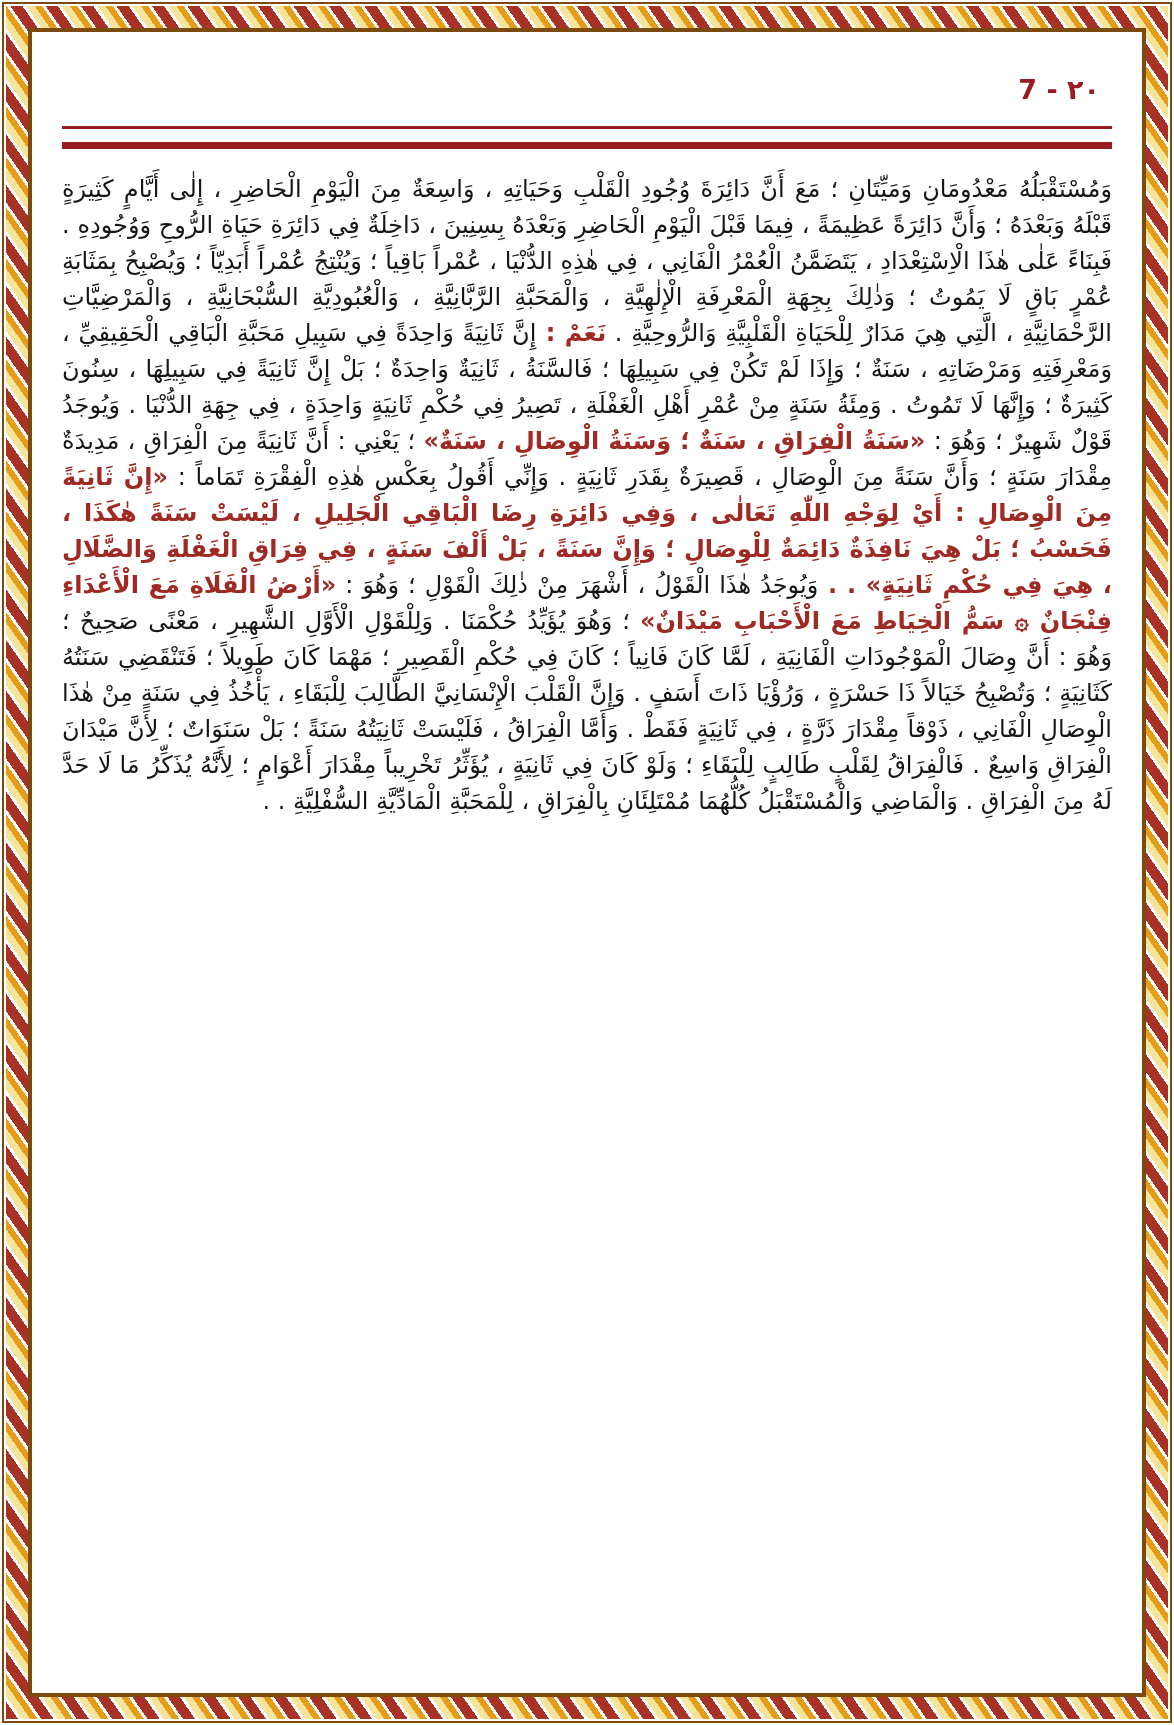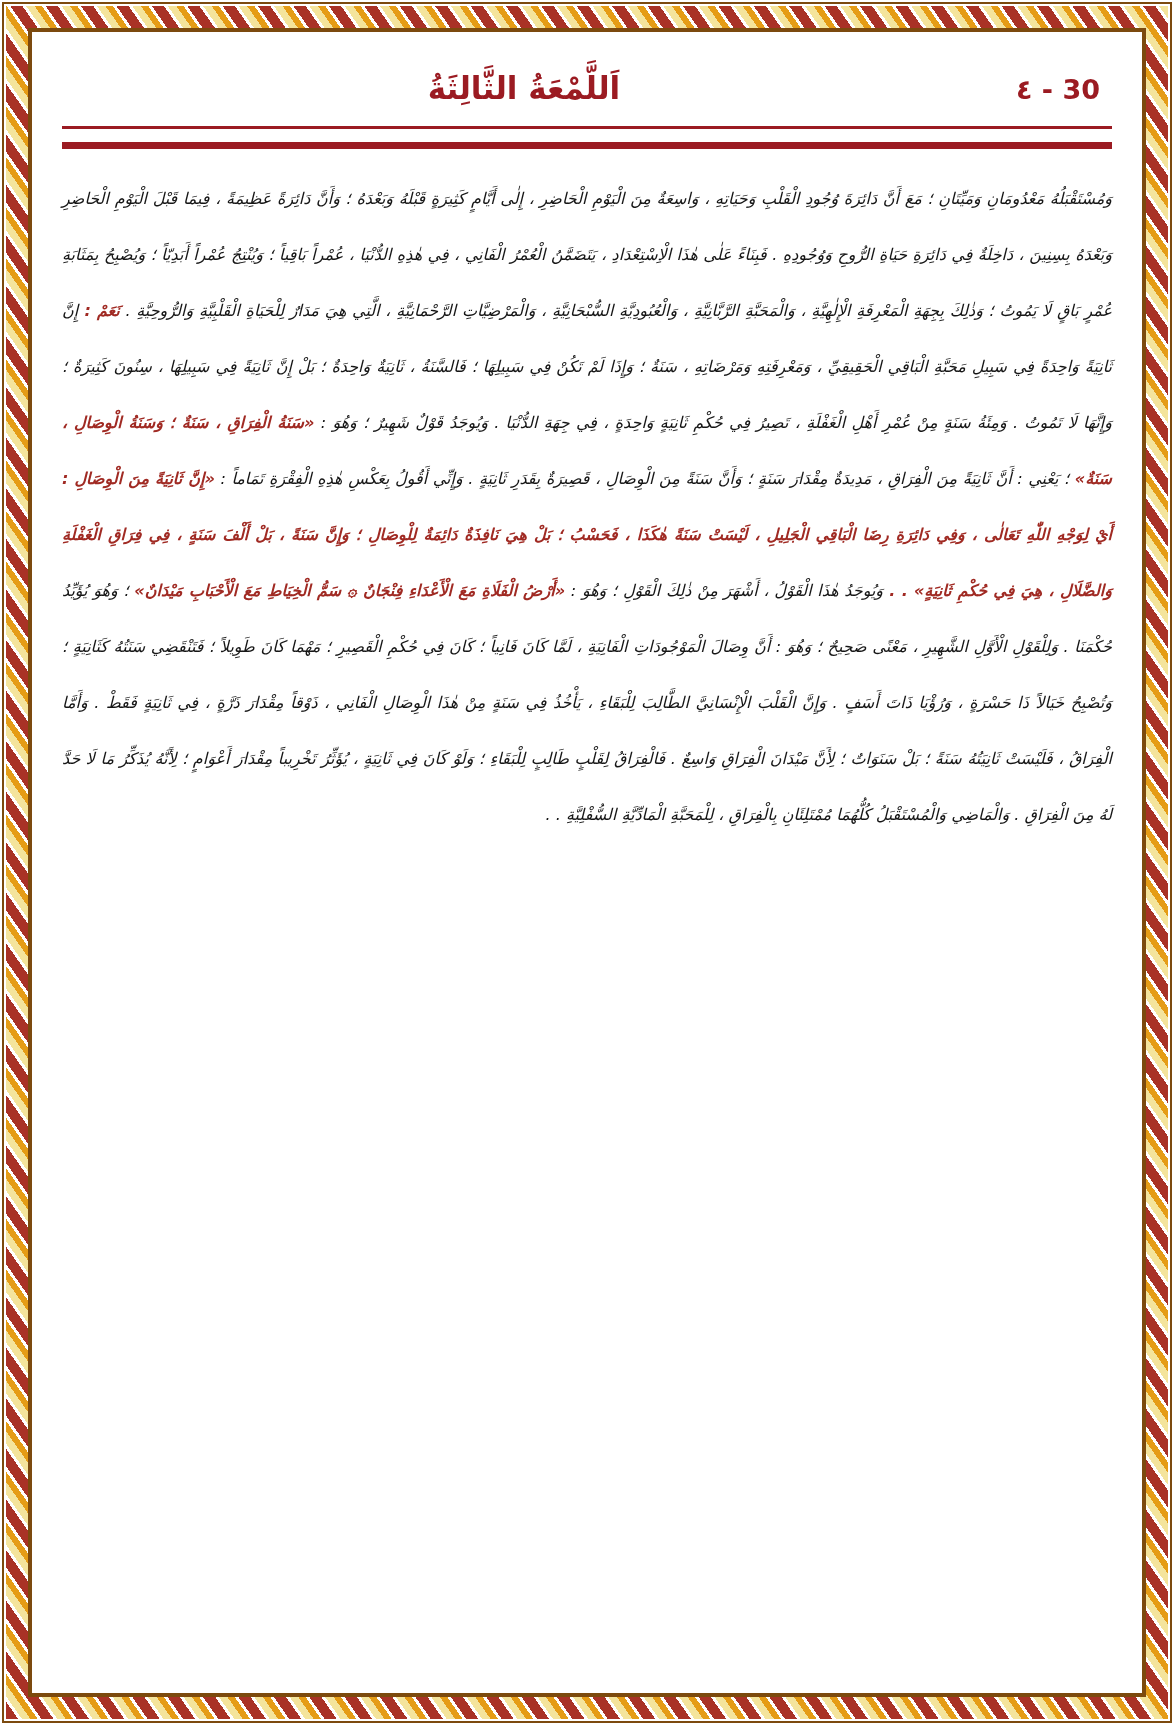--- a/index.html
+++ b/index.html
@@ -51,41 +51,39 @@
     position:absolute;top:26px;left:auto;right:12px;
     color:var(--accent-red);font-size:27px;font-weight:bold;
     direction:rtl;
   }
   .double-rule{
     height:13px;border-top:3px solid var(--accent-red);
     border-bottom:7px solid var(--accent-red);
   }
   .body-text{
     direction:rtl;text-align:justify;margin-top:22px;
-    color:var(--text-black);font-size:16px;line-height:56px;
+    color:var(--text-black);font-size:24px;line-height:36px;
     font-weight:500;
-    font-style:italic;
   }
   .para{margin:0;}
   .para.indent{text-indent:58px;margin-top:14px;}
   .run-red{color:var(--text-red);font-weight:bold;}
   .run-black{color:var(--text-black);}
 </style>
 </head>
 <body>
 
 <div class="frame-outer"></div>
 <div class="frame-band"></div>
 <div class="frame-inner"></div>
 
 <div class="content">
 
   <div class="header">
-    <div class="page-title">اَللَّمْعَةُ الثَّالِثَةُ</div>
-    <div class="page-number">30 - ٤</div>
+    <div class="page-number">٢٠ - 7</div>
   </div>
 
   <div class="double-rule"></div>
 
   <div class="body-text">
       <div class="para"><span class="run-black">وَمُسْتَقْبَلُهُ مَعْدُومَانِ وَمَيِّتَانِ ؛ مَعَ أَنَّ دَائِرَةَ وُجُودِ الْقَلْبِ وَحَيَاتِهِ ، وَاسِعَةٌ مِنَ الْيَوْمِ الْحَاضِرِ ، إِلٰى أَيَّامٍ كَثِيرَةٍ قَبْلَهُ وَبَعْدَهُ ؛ وَأَنَّ دَائِرَةً عَظِيمَةً ، فِيمَا قَبْلَ الْيَوْمِ الْحَاضِرِ وَبَعْدَهُ بِسِنِينَ ، دَاخِلَةٌ فِي دَائِرَةِ حَيَاةِ الرُّوحِ وَوُجُودِهِ . فَبِنَاءً عَلٰى هٰذَا الْاِسْتِعْدَادِ ، يَتَضَمَّنُ الْعُمْرُ الْفَانِي ، فِي هٰذِهِ الدُّنْيَا ، عُمْراً بَاقِياً ؛ وَيُنْتِجُ عُمْراً أَبَدِيّاً ؛ وَيُصْبِحُ بِمَثَابَةِ عُمْرٍ بَاقٍ لَا يَمُوتُ ؛ وَذٰلِكَ بِجِهَةِ الْمَعْرِفَةِ الْإِلٰهِيَّةِ ، وَالْمَحَبَّةِ الرَّبَّانِيَّةِ ، وَالْعُبُودِيَّةِ السُّبْحَانِيَّةِ ، وَالْمَرْضِيَّاتِ الرَّحْمَانِيَّةِ ، الَّتِي هِيَ مَدَارٌ لِلْحَيَاةِ الْقَلْبِيَّةِ وَالرُّوحِيَّةِ . </span><span class="run-red">نَعَمْ : </span><span class="run-black">إِنَّ ثَانِيَةً وَاحِدَةً فِي سَبِيلِ مَحَبَّةِ الْبَاقِي الْحَقِيقِيِّ ، وَمَعْرِفَتِهِ وَمَرْضَاتِهِ ، سَنَةٌ ؛ وَإِذَا لَمْ تَكُنْ فِي سَبِيلِهَا ؛ فَالسَّنَةُ ، ثَانِيَةٌ وَاحِدَةٌ ؛ بَلْ إِنَّ ثَانِيَةً فِي سَبِيلِهَا ، سِنُونَ كَثِيرَةٌ ؛ وَإِنَّهَا لَا تَمُوتُ . وَمِئَةُ سَنَةٍ مِنْ عُمْرِ أَهْلِ الْغَفْلَةِ ، تَصِيرُ فِي حُكْمِ ثَانِيَةٍ وَاحِدَةٍ ، فِي جِهَةِ الدُّنْيَا . وَيُوجَدُ قَوْلٌ شَهِيرٌ ؛ وَهُوَ : </span><span class="run-red">«سَنَةُ الْفِرَاقِ ، سَنَةٌ ؛ وَسَنَةُ الْوِصَالِ ، سَنَةٌ»</span><span class="run-black"> ؛ يَعْنِي : أَنَّ ثَانِيَةً مِنَ الْفِرَاقِ ، مَدِيدَةٌ مِقْدَارَ سَنَةٍ ؛ وَأَنَّ سَنَةً مِنَ الْوِصَالِ ، قَصِيرَةٌ بِقَدَرِ ثَانِيَةٍ . وَإِنِّي أَقُولُ بِعَكْسِ هٰذِهِ الْفِقْرَةِ تَمَاماً : </span><span class="run-red">«إِنَّ ثَانِيَةً مِنَ الْوِصَالِ : أَيْ لِوَجْهِ اللّٰهِ تَعَالٰى ، وَفِي دَائِرَةِ رِضَا الْبَاقِي الْجَلِيلِ ، لَيْسَتْ سَنَةً هٰكَذَا ، فَحَسْبُ ؛ بَلْ هِيَ نَافِذَةٌ دَائِمَةٌ لِلْوِصَالِ ؛ وَإِنَّ سَنَةً ، بَلْ أَلْفَ سَنَةٍ ، فِي فِرَاقِ الْغَفْلَةِ وَالضَّلَالِ ، هِيَ فِي حُكْمِ ثَانِيَةٍ» . . </span><span class="run-black">وَيُوجَدُ هٰذَا الْقَوْلُ ، أَشْهَرَ مِنْ ذٰلِكَ الْقَوْلِ ؛ وَهُوَ : </span><span class="run-red">«أَرْضُ الْفَلَاةِ مَعَ الْأَعْدَاءِ فِنْجَانٌ ۞ سَمُّ الْخِيَاطِ مَعَ الْأَحْبَابِ مَيْدَانٌ»</span><span class="run-black"> ؛ وَهُوَ يُؤَيِّدُ حُكْمَنَا . وَلِلْقَوْلِ الْأَوَّلِ الشَّهِيرِ ، مَعْنًى صَحِيحٌ ؛ وَهُوَ : أَنَّ وِصَالَ الْمَوْجُودَاتِ الْفَانِيَةِ ، لَمَّا كَانَ فَانِياً ؛ كَانَ فِي حُكْمِ الْقَصِيرِ ؛ مَهْمَا كَانَ طَوِيلاً ؛ فَتَنْقَضِي سَنَتُهُ كَثَانِيَةٍ ؛ وَتُصْبِحُ خَيَالاً ذَا حَسْرَةٍ ، وَرُؤْيَا ذَاتَ أَسَفٍ . وَإِنَّ الْقَلْبَ الْإِنْسَانِيَّ الطَّالِبَ لِلْبَقَاءِ ، يَأْخُذُ فِي سَنَةٍ مِنْ هٰذَا الْوِصَالِ الْفَانِي ، ذَوْقاً مِقْدَارَ ذَرَّةٍ ، فِي ثَانِيَةٍ فَقَطْ . وَأَمَّا الْفِرَاقُ ، فَلَيْسَتْ ثَانِيَتُهُ سَنَةً ؛ بَلْ سَنَوَاتٌ ؛ لِأَنَّ مَيْدَانَ الْفِرَاقِ وَاسِعٌ . فَالْفِرَاقُ لِقَلْبٍ طَالِبٍ لِلْبَقَاءِ ؛ وَلَوْ كَانَ فِي ثَانِيَةٍ ، يُؤَثِّرُ تَخْرِيباً مِقْدَارَ أَعْوَامٍ ؛ لِأَنَّهُ يُذَكِّرُ مَا لَا حَدَّ لَهُ مِنَ الْفِرَاقِ . وَالْمَاضِي وَالْمُسْتَقْبَلُ كُلُّهُمَا مُمْتَلِئَانِ بِالْفِرَاقِ ، لِلْمَحَبَّةِ الْمَادِّيَّةِ السُّفْلِيَّةِ . .</span></div>
     </div>
 
 </div>
 

